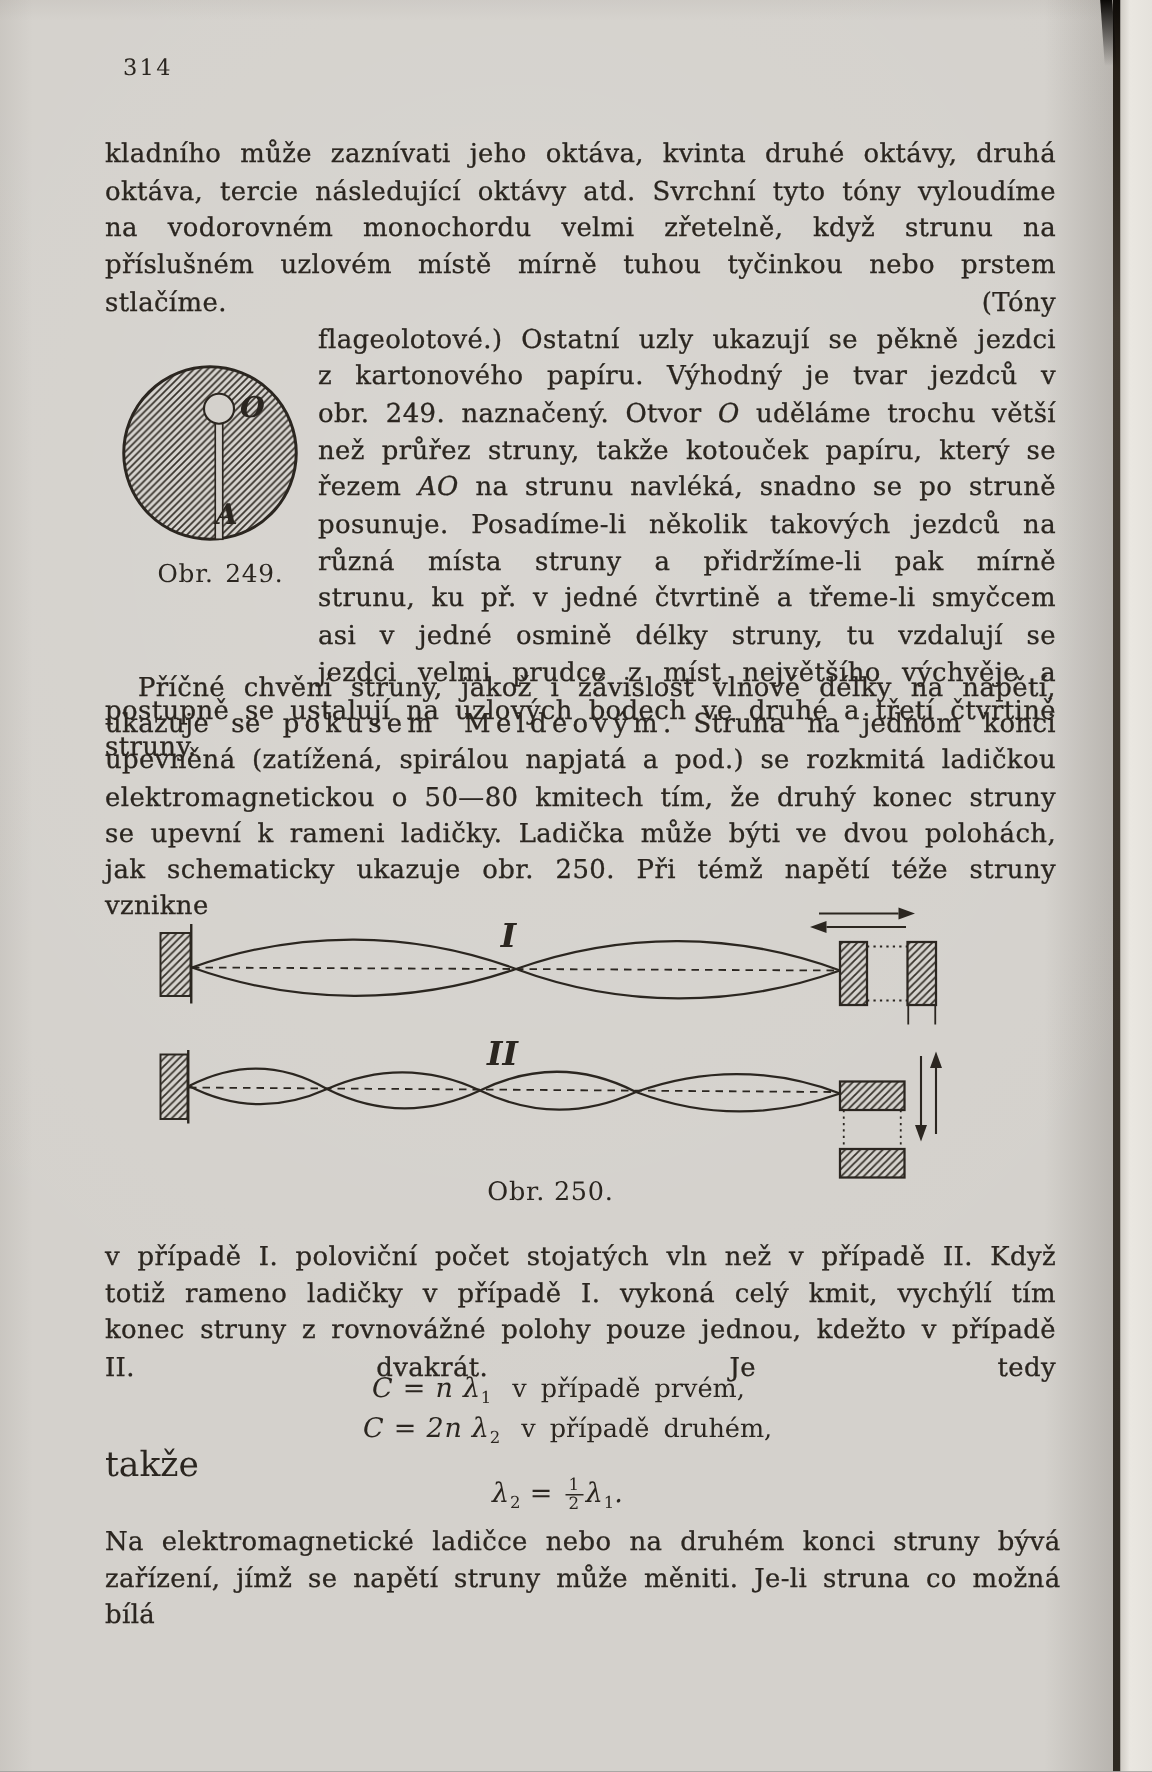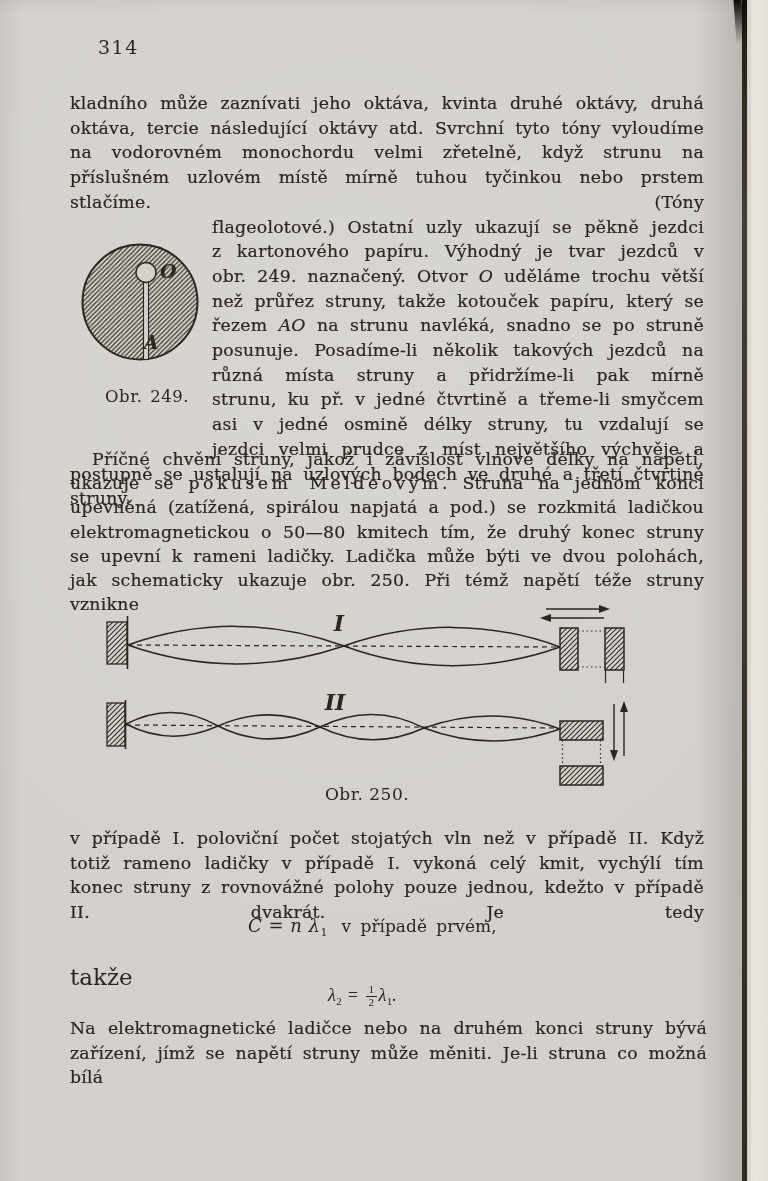--- a/index.html
+++ b/index.html
@@ -6,49 +6,49 @@
   .page{
     position:relative;width:768px;height:1181px;overflow:hidden;
     background:
       radial-gradient(120% 90% at 45% 30%, rgba(255,255,255,0.10), rgba(255,255,255,0) 60%),
       linear-gradient(to right, rgba(60,50,40,0.07), rgba(60,50,40,0) 22px),
       linear-gradient(to bottom, rgba(60,50,40,0.05), rgba(60,50,40,0) 14px),
       #d4d1cc;
     font-family:"DejaVu Serif","Liberation Serif",serif;
     color:#2b2620;
   }
-  .pageno{position:absolute;left:98px;top:36px;font-size:19px;letter-spacing:1.5px;text-align:right;}
+  .pageno{position:absolute;left:82px;top:36px;font-size:15px;letter-spacing:1.5px;text-align:right;}
   .textcol{position:absolute;left:70px;top:91px;width:634px;}
   p.para{margin:0;font-size:17.3px;line-height:24.7px;text-align:justify;
          word-spacing:4.5px;letter-spacing:0.25px;-webkit-text-stroke:0.2px #2b2620;}
   .j-last{text-align-last:justify;}
   .tight{word-spacing:3px;}
   .indent{text-indent:22px;}
   .abs{position:absolute;left:70px;width:634px;}
   .sperr{letter-spacing:3.5px;}
   .var{font-style:italic;}
   
   .fig249{float:left;width:130px;min-height:242px;margin:2px 10px 0 2px;}
   .fig249 svg{display:block;margin-top:22px;}
-  .fig249 figcaption{font-size:16.5px;margin-top:22px;padding-left:20px;text-align:center;
+  .fig249 figcaption{font-size:16.5px;margin-top:8px;padding-left:20px;text-align:center;
                      letter-spacing:0.5px;word-spacing:2px;}
   figure{margin:0;padding:0;}
   .figlabel{font-family:"DejaVu Serif","Liberation Serif",serif;font-style:italic;font-weight:bold;}
   
   .fig250{position:absolute;left:88px;top:596px;width:616px;height:212px;}
   
   .equations{position:absolute;left:70px;top:915px;width:634px;height:106px;}
   .eqline{position:absolute;white-space:nowrap;font-size:18px;}
   .eq-math{font-style:italic;letter-spacing:0.5px;}
   .eq-math sub,.eq3 sub{font-style:normal;font-size:11px;vertical-align:-4px;letter-spacing:0;}
   .eq-label{font-style:normal;font-size:17px;margin-left:14px;word-spacing:4px;}
   .eq1{left:178px;top:0;}
   .eq2{left:172px;top:27px;}
   .takze{left:0;top:49px;font-size:23px;}
-  .eq3{left:258px;top:69px;font-style:italic;letter-spacing:0.5px;font-family:Liberation Serif, serif;}
+  .eq3{left:258px;top:69px;font-style:italic;letter-spacing:0.5px;}
   .frac{display:inline-block;text-align:center;vertical-align:-0.42em;line-height:1.05;
         font-size:62%;font-style:normal;margin:0 2px;}
   .frac .num{display:block;border-bottom:1.3px solid #2b2620;padding:0 2px;}
   .frac .den{display:block;}
   
   .edge-shadow{position:absolute;top:0;left:696px;width:46px;height:100%;
                background:linear-gradient(to right, rgba(40,33,26,0), rgba(40,33,26,0.16));}
   .edge-line{position:absolute;top:0;left:742px;width:5px;height:100%;
              background:linear-gradient(to bottom,#0f0c09 0%,#272119 4%,#453d33 18%,#3c352c 55%,#2e2922 100%);}
   .outer-strip{position:absolute;top:0;left:747px;width:21px;height:100%;
@@ -135,20 +135,21 @@
       </g>
     </g>
 
     <text x="367" y="800" text-anchor="middle" font-size="17" letter-spacing="0.5" fill="#2b2620">Obr. 250.</text>
   </svg>
 
   <p class="para abs j-last" style="top:826px;">v případě I. poloviční počet stojatých vln než v případě II. Když totiž rameno ladičky v případě I. vykoná celý kmit, vychýlí tím konec struny z rovnovážné polohy pouze jednou, kdežto v případě II. dvakrát. Je tedy</p>
 
   <div class="equations">
     <div class="eqline eq1"><span class="eq-math"><span>C = n λ</span><sub>1</sub></span><span class="eq-label">v případě prvém,</span></div>
+    <div class="eqline eq2"><span class="eq-math"><span>C = 2n λ</span><sub>2</sub></span><span class="eq-label">v případě druhém,</span></div>
     <div class="eqline takze">takže</div>
     <div class="eqline eq3"><span>λ</span><sub>2</sub><span> = </span><span class="frac"><span class="num">1</span><span class="den">2</span></span><span>λ</span><sub>1</sub><span>.</span></div>
   </div>
 
   <p class="para abs tight j-last" style="top:1016px;width:637px;">Na elektromagnetické ladičce nebo na druhém konci struny bývá zařízení, jímž se napětí struny může měniti. Je-li struna co možná bílá</p>
 
   <div class="edge-shadow"></div>
   <div class="edge-line"></div>
   <div class="outer-strip"></div>
   <div class="corner-notch"></div>

